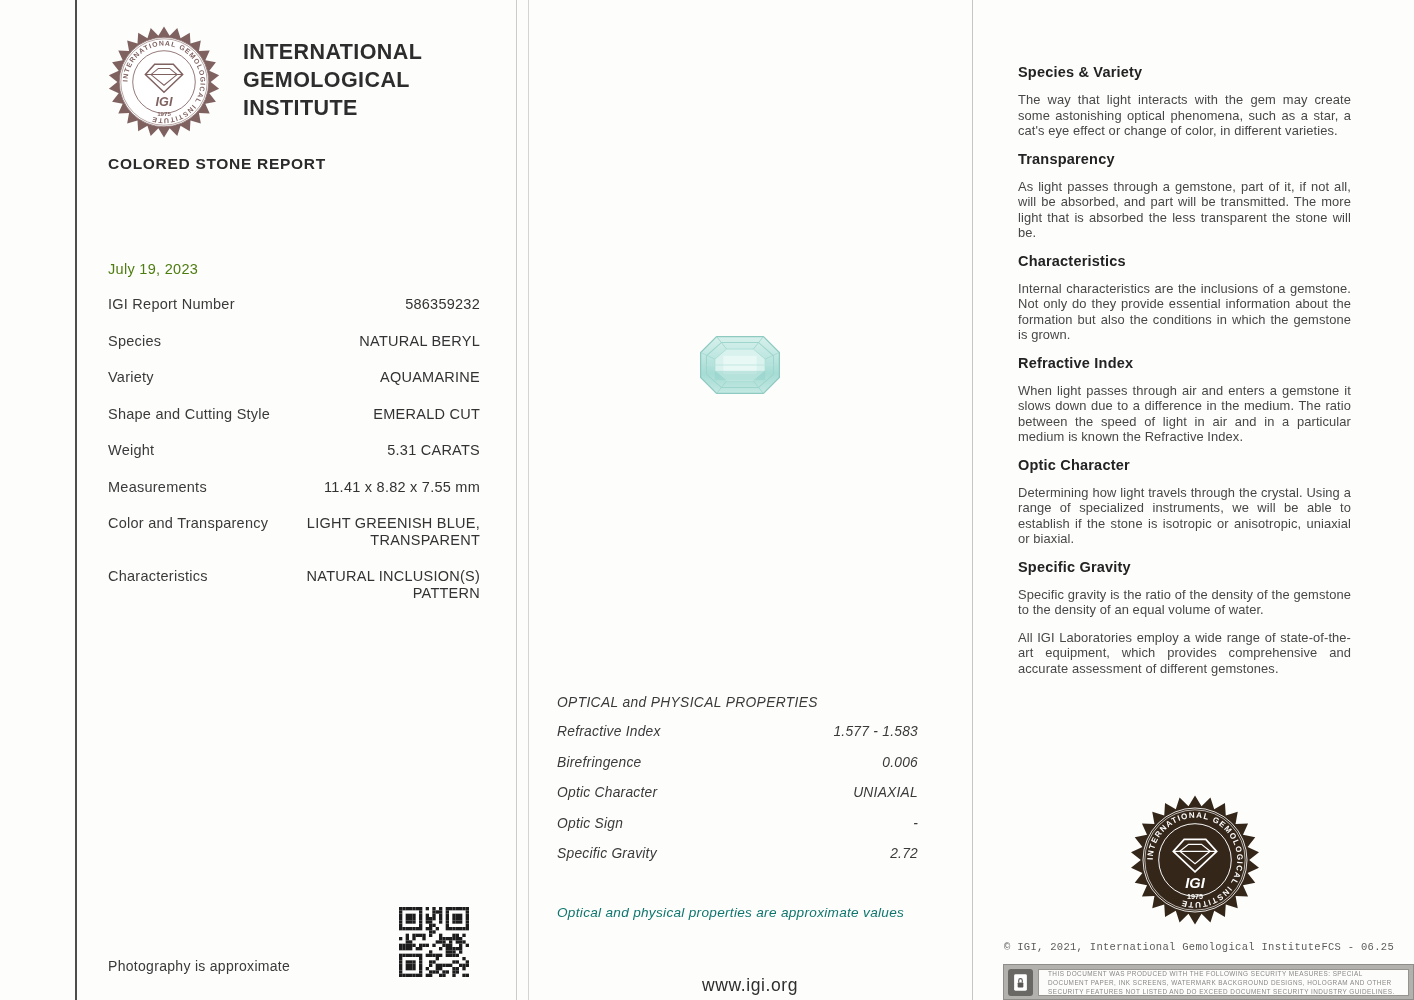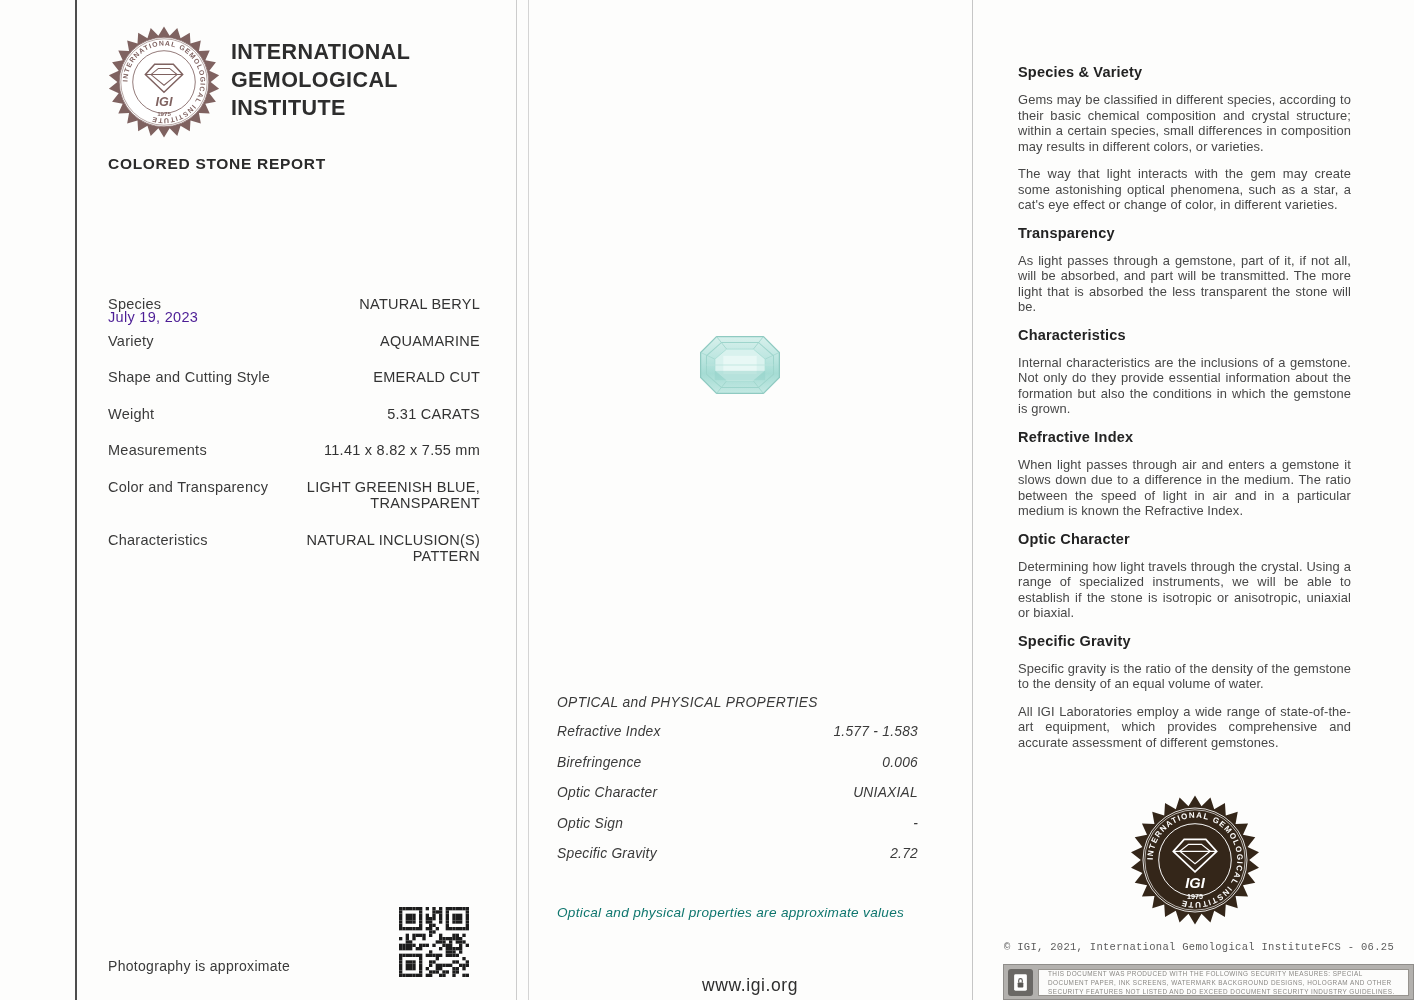--- a/index.html
+++ b/index.html
@@ -14,26 +14,26 @@
 
   
   .edge-line { position:absolute; left:75px; top:0; width:2px; height:100%; background:#4d4d4d; }
   .fold { position:absolute; top:0; height:100%; width:1px; background:#cccccc; }
   .fold-a1 { left:516px; } .fold-a2 { left:528px; background:#d4d4d4; } .fold-b { left:972px; background:#c6c6c6; }
 
   
   .panel-left { position:absolute; left:108px; top:0; width:372px; height:100%; }
   .brand { position:absolute; top:26px; left:0; display:flex; }
   .seal-light { width:112px; height:112px; }
-  .org-name { margin-left:11px; padding-top:12px; font-size:21.5px; font-weight:bold;
+  .org-name { margin-left:23px; padding-top:12px; font-size:21.5px; font-weight:bold;
               line-height:28px; letter-spacing:.4px; color:#2d2d2d; }
   .org-line { display:block; }
   .report-title { position:absolute; top:155px; left:0; font-size:15.5px; font-weight:bold;
                   letter-spacing:.7px; color:#2b2b2b; }
-  .report-date { position:absolute; top:261px; left:0; font-size:14.5px; letter-spacing:.3px; color:#4c1d95;margin-top:48px; }
+  .report-date { position:absolute; top:261px; left:0; font-size:14.5px; letter-spacing:.3px; color:#4d7c0f; }
   .fields { position:absolute; top:296px; left:0; width:372px; }
   .field-row { display:flex; justify-content:space-between; align-items:flex-start;
                margin-bottom:20px; font-size:14.5px; line-height:16.5px; letter-spacing:.25px; }
   .f-label { white-space:nowrap; color:#3a3a3a; }
   .f-value { text-align:right; max-width:212px; color:#333; }
   .qr { position:absolute; left:291px; top:907px; width:70px; height:70px; }
   .photo-note { position:absolute; top:958px; left:0; font-size:14px; letter-spacing:.3px; color:#3a3a3a; }
 
   
   .panel-mid { position:absolute; left:528px; top:0; width:444px; height:100%; }
@@ -100,20 +100,24 @@
         <span class="org-line">INTERNATIONAL</span>
         <span class="org-line">GEMOLOGICAL</span>
         <span class="org-line">INSTITUTE</span>
       </h1>
     </div>
 
     <h2 class="report-title">COLORED STONE REPORT</h2>
     <div class="report-date">July 19, 2023</div>
 
     <div class="fields">
+      <div class="field-row">
+        <span class="f-label">IGI Report Number</span>
+        <span class="f-value">586359232</span>
+      </div>
       <div class="field-row">
         <span class="f-label">Species</span>
         <span class="f-value">NATURAL BERYL</span>
       </div>
       <div class="field-row">
         <span class="f-label">Variety</span>
         <span class="f-value">AQUAMARINE</span>
       </div>
       <div class="field-row">
         <span class="f-label">Shape and Cutting Style</span>
@@ -419,21 +423,20 @@
     </div>
 
     <div class="props-note">Optical and physical properties are approximate values</div>
     <div class="website">www.igi.org</div>
   </section>
 
   <section class="panel-right">
     <div class="glossary">
       <div class="gloss-section">
         <h3 class="gloss-head">Species &amp; Variety</h3>
-        <p class="gloss-p">Gems may be classified in different species, according to their basic chemical composition and crystal structure; within a certain species, small differences in composition may results in different colors, or varieties.</p>
         <p class="gloss-p">The way that light interacts with the gem may create some astonishing optical phenomena, such as a star, a cat's eye effect or change of color, in different varieties.</p>
       </div>
       <div class="gloss-section">
         <h3 class="gloss-head">Transparency</h3>
         <p class="gloss-p">As light passes through a gemstone, part of it, if not all, will be absorbed, and part will be transmitted. The more light that is absorbed the less transparent the stone will be.</p>
       </div>
       <div class="gloss-section">
         <h3 class="gloss-head">Characteristics</h3>
         <p class="gloss-p">Internal characteristics are the inclusions of a gemstone. Not only do they provide essential information about the formation but also the conditions in which the gemstone is grown.</p>
       </div>

